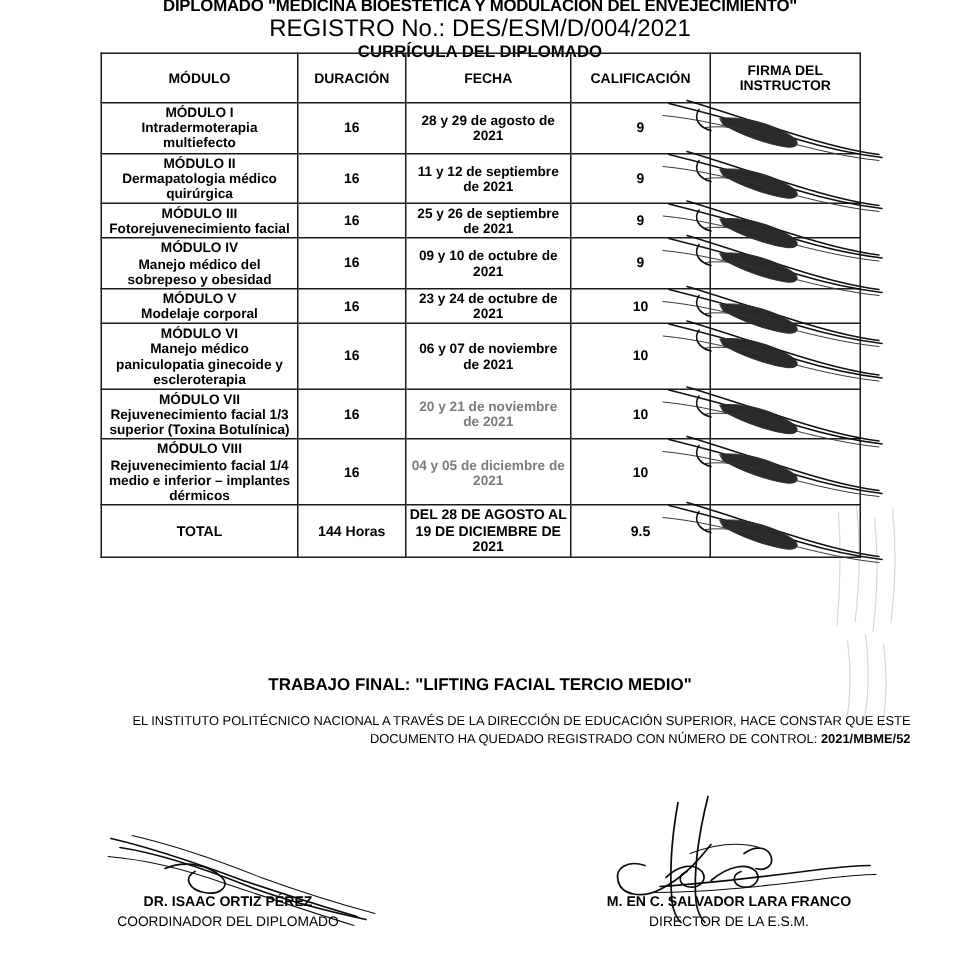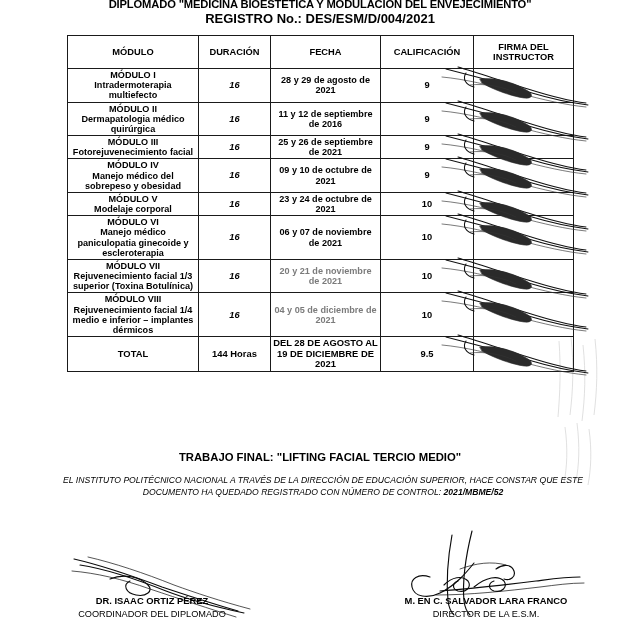--- a/index.html
+++ b/index.html
@@ -31,22 +31,22 @@
     line-height: 1.0;
   }
   .title-line-1 {
     font-size: 11.2px;
     font-weight: bold;
     letter-spacing: -0.15px;
     white-space: nowrap;
     margin-top: -1px;
   }
   .title-line-2 {
-    font-size: 13px;
-    font-weight: bold;
+    font-size: 16px;
+    font-weight: normal;
     margin-top: 2px;
   }
   .title-line-3 {
     font-size: 11.2px;
     font-weight: bold;
     margin-top: 2px;
   }
 
   
   .table-wrap {
@@ -88,21 +88,20 @@
     font-weight: bold;
     display: block;
   }
   td.mod-cell .mod-desc {
     font-weight: bold;
     display: block;
   }
   td.dur-cell {
     font-size: 9.3px;
     font-weight: bold;
-    font-style: italic;
   }
   td.fecha-cell {
     font-size: 9.1px;
     font-weight: bold;
   }
   td.fecha-cell.faded {
     color: #7b7b7b;
   }
   td.calif-cell {
     font-size: 9.3px;
@@ -164,27 +163,26 @@
     position: absolute;
     left: 0;
     top: 452px;
     width: 640px;
     text-align: center;
     font-size: 11.3px;
     font-weight: bold;
   }
   .paragraph {
     position: absolute;
-    left: 49px;
+    left: 59px;
     top: 476px;
     width: 548px;
     font-size: 8.6px;
     line-height: 1.35;
-    text-align: center;
-    font-style: italic;
+    text-align: right;
   }
   .paragraph .ctrl-num {
     font-weight: bold;
   }
 
   
   .sign-block {
     position: absolute;
     top: 540px;
     left: 0;
@@ -226,20 +224,21 @@
   .bigsig-right { left: 400px; top: -10px; width: 200px; height: 90px; }
 </style>
 </head>
 <body>
 
 <div class="page">
 
   <div class="doc-header">
     <div class="title-line-1">DIPLOMADO "MEDICINA BIOESTETICA Y MODULACION DEL ENVEJECIMIENTO"</div>
     <div class="title-line-2">REGISTRO No.: DES/ESM/D/004/2021</div>
+    <div class="title-line-3">CURRÍCULA DEL DIPLOMADO</div>
   </div>
 
   <div class="table-wrap">
 
     <svg class="watermark" viewBox="0 0 96 150">
       <path d="M14 6 C16 34 15 58 13 82"></path>
       <path d="M26 2 C29 30 28 56 25 80"></path>
       <path d="M38 10 C41 38 40 62 37 86"></path>
       <path d="M50 4 C53 32 52 56 49 80"></path>
       <path d="M20 92 C23 114 22 132 19 148"></path>
@@ -283,21 +282,21 @@
                 <path d="M26 10 C22 16 26 22 34 24"></path>
               </svg>
             </td>
           </tr>
           <tr>
             <td class="mod-cell">
               <span class="mod-name">MÓDULO II</span>
               <span class="mod-desc">Dermapatologia médico quirúrgica</span>
             </td>
             <td class="dur-cell">16</td>
-            <td class="fecha-cell">11 y 12 de septiembre de 2016</td>
+            <td class="fecha-cell">11 y 12 de septiembre de 2021</td>
             <td class="calif-cell">9</td>
             <td class="firma-cell">
               <svg class="sig-svg" viewBox="0 0 150 46">
                 <path d="M6 6 C30 12 60 20 92 30 C112 36 132 40 148 42"></path>
                 <path d="M18 4 C38 10 62 18 88 26 C110 33 130 38 146 40"></path>
                 <path class="thin" d="M2 14 C24 16 50 22 78 30 C104 37 126 42 146 44"></path>
                 <path class="blob" d="M40 16 C56 14 76 20 88 28 C94 32 92 36 84 35 C70 33 52 26 42 20 Z"></path>
                 <path class="thin" d="M30 22 C46 20 64 24 76 30"></path>
                 <path d="M26 10 C22 16 26 22 34 24"></path>
               </svg>

